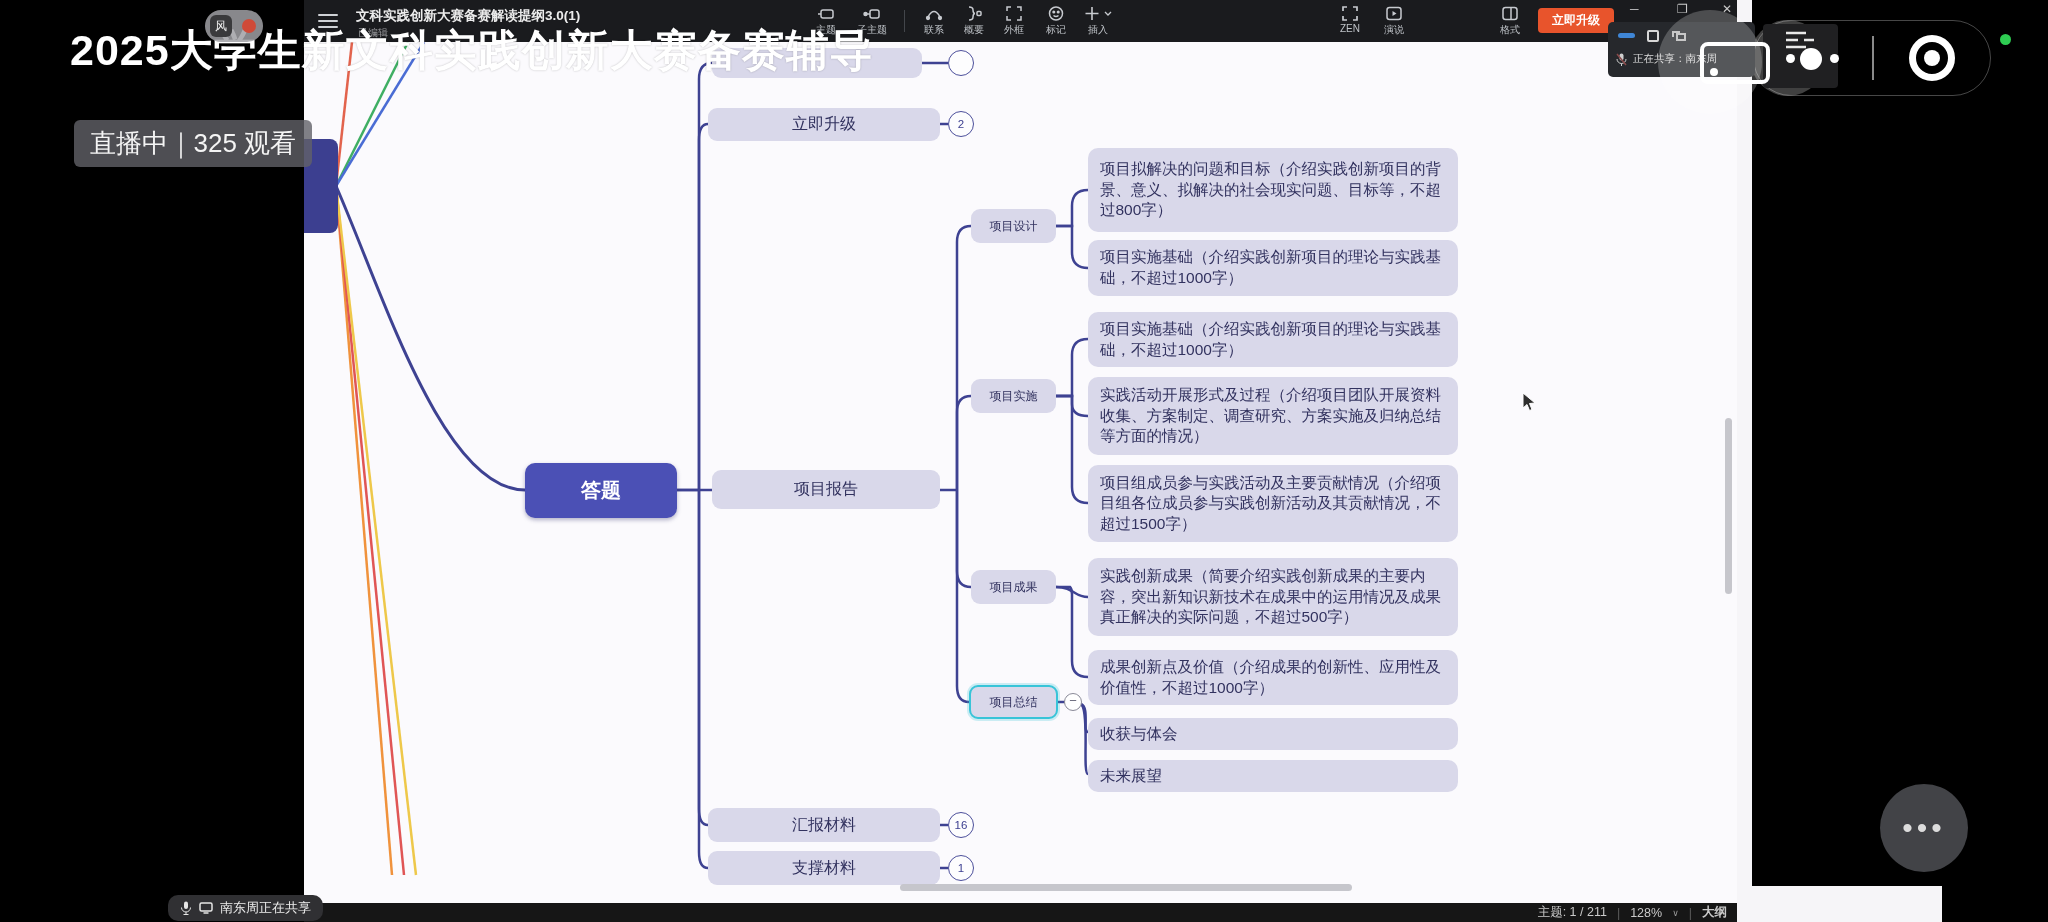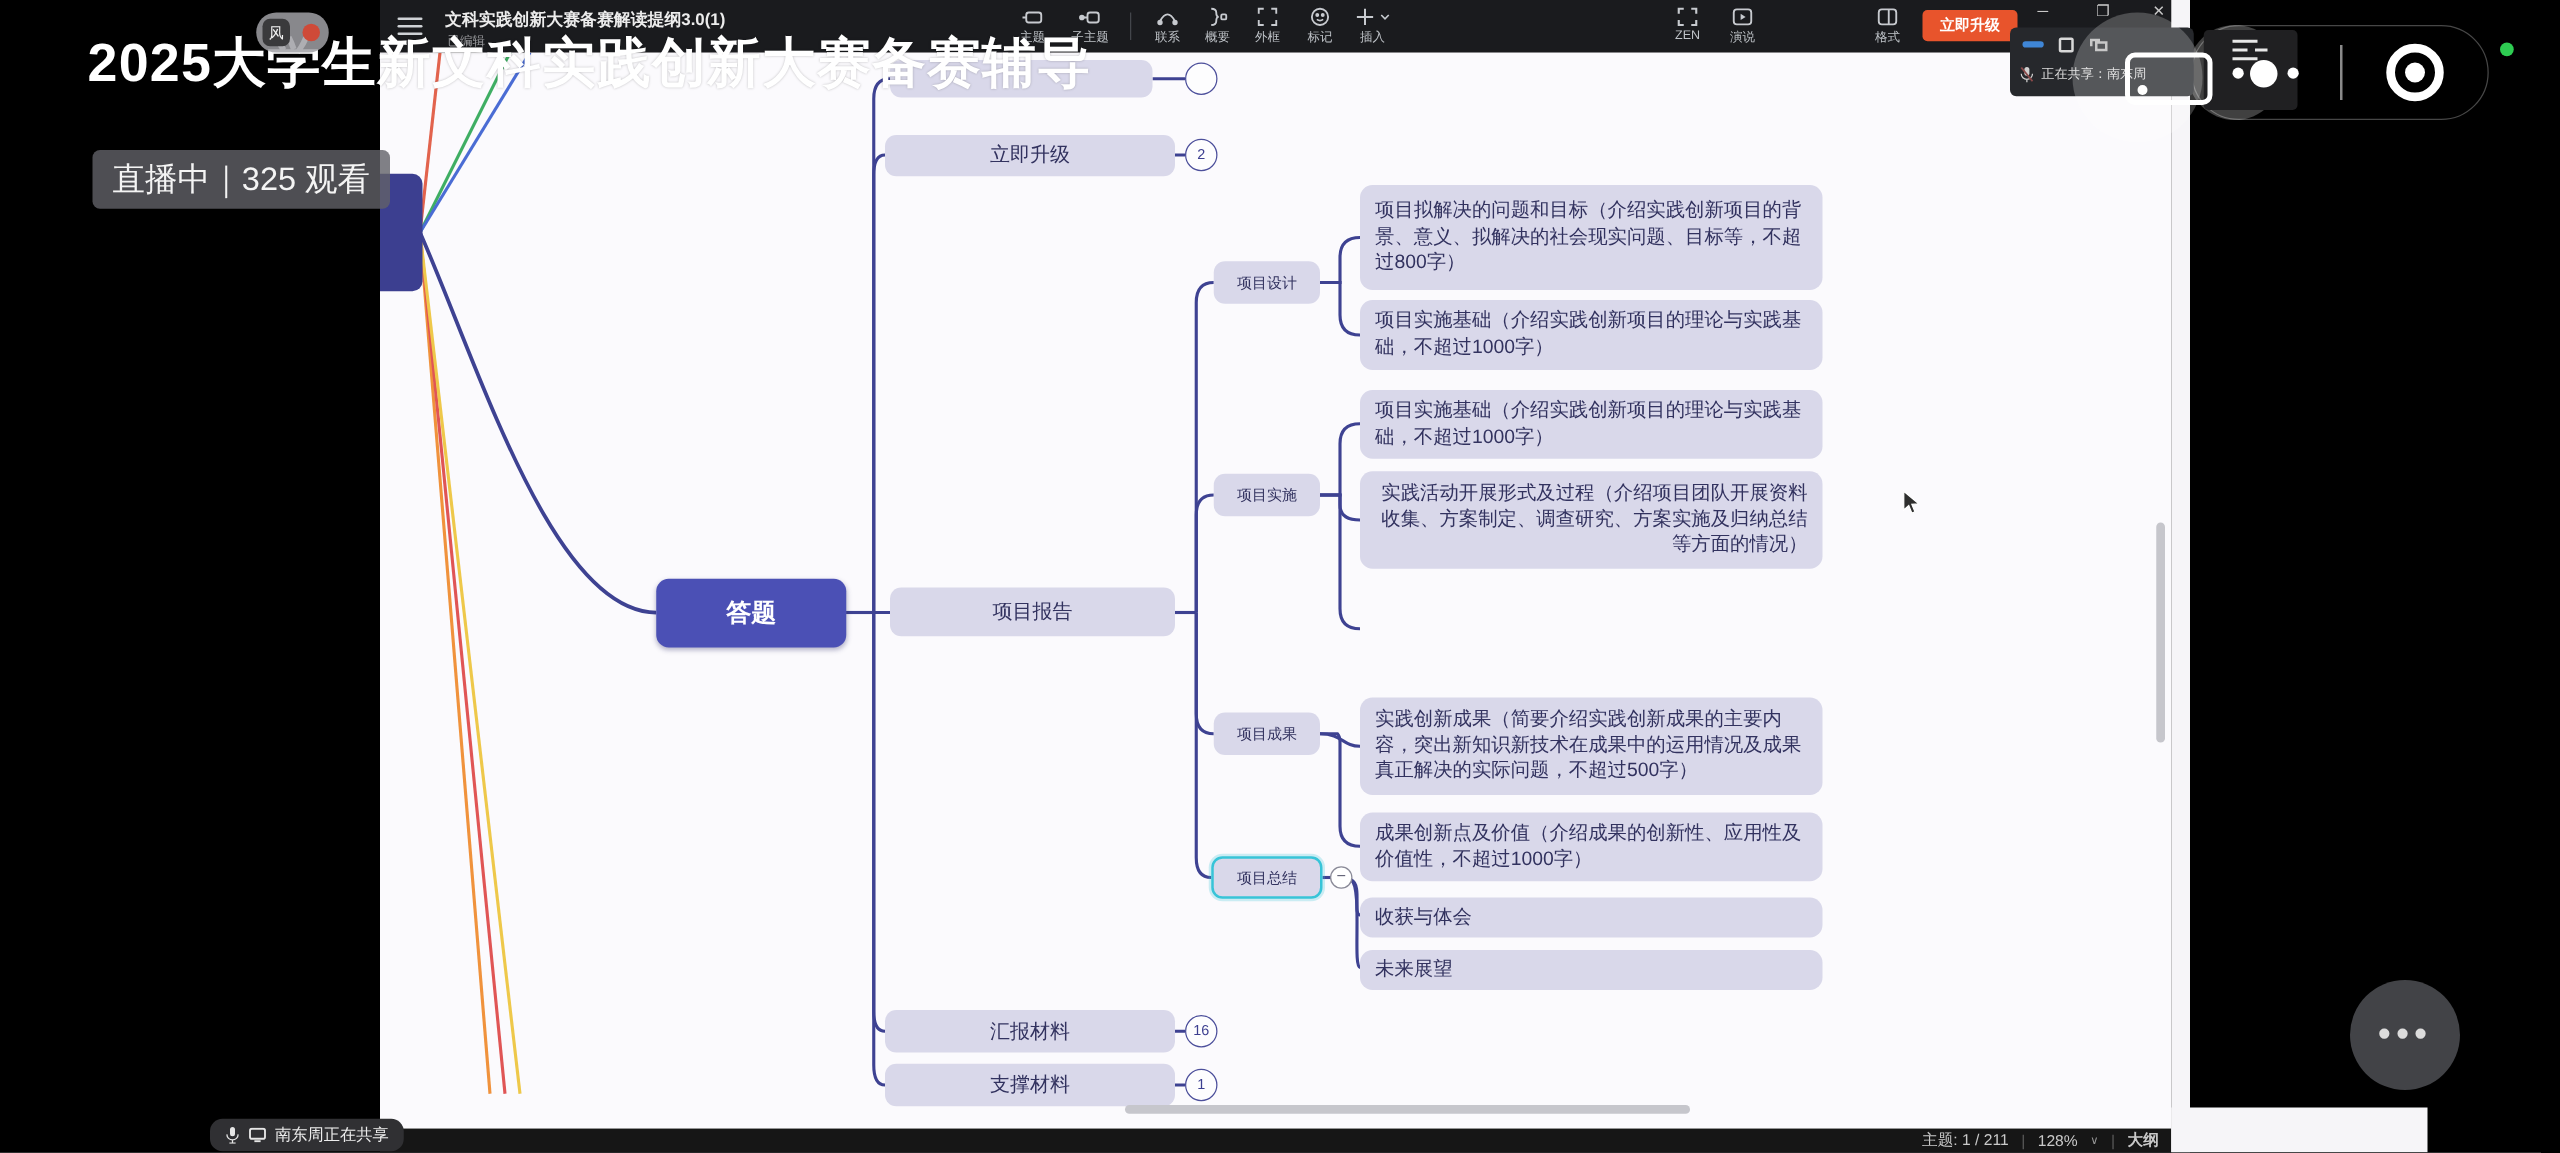--- a/index.html
+++ b/index.html
@@ -256,21 +256,22 @@
 
       <div class="node l3" style="left:667px;top:167px;width:85px;height:34px;">项目设计</div>
       <div class="node l3" style="left:667px;top:337px;width:85px;height:34px;">项目实施</div>
       <div class="node l3" style="left:667px;top:528px;width:85px;height:34px;">项目成果</div>
       <div class="node l3 selected" style="left:665px;top:643px;width:89px;height:34px;">项目总结</div>
       <div class="collapse-btn" style="left:760px;top:651px;">−</div>
 
       <div class="node leaf" style="left:784px;top:106px;width:370px;height:84px;">项目拟解决的问题和目标（介绍实践创新项目的背景、意义、拟解决的社会现实问题、目标等，不超过800字）</div>
       <div class="node leaf" style="left:784px;top:198px;width:370px;height:56px;">项目实施基础（介绍实践创新项目的理论与实践基础，不超过1000字）</div>
       <div class="node leaf" style="left:784px;top:270px;width:370px;height:55px;">项目实施基础（介绍实践创新项目的理论与实践基础，不超过1000字）</div>
-      <div class="node leaf" style="left:784px;top:335px;width:370px;height:78px;text-align:right;">实践活动开展形式及过程（介绍项目团队开展资料收集、方案制定、调查研究、方案实施及归纳总结等方面的情况）</div>
+      <div class="node leaf" style="left:784px;top:335px;width:370px;height:78px;">实践活动开展形式及过程（介绍项目团队开展资料收集、方案制定、调查研究、方案实施及归纳总结等方面的情况）</div>
+      <div class="node leaf" style="left:784px;top:423px;width:370px;height:77px;">项目组成员参与实践活动及主要贡献情况（介绍项目组各位成员参与实践创新活动及其贡献情况，不超过1500字）</div>
       <div class="node leaf" style="left:784px;top:516px;width:370px;height:78px;">实践创新成果（简要介绍实践创新成果的主要内容，突出新知识新技术在成果中的运用情况及成果真正解决的实际问题，不超过500字）</div>
       <div class="node leaf" style="left:784px;top:608px;width:370px;height:55px;">成果创新点及价值（介绍成果的创新性、应用性及价值性，不超过1000字）</div>
       <div class="node leaf" style="left:784px;top:676px;width:370px;height:28px;">收获与体会</div>
       <div class="node leaf" style="left:784px;top:718px;width:370px;height:28px;">未来展望</div>
 
       <div class="vscroll"></div>
       <div class="hscroll"></div>
     </div>
 
     <div class="statusbar">

